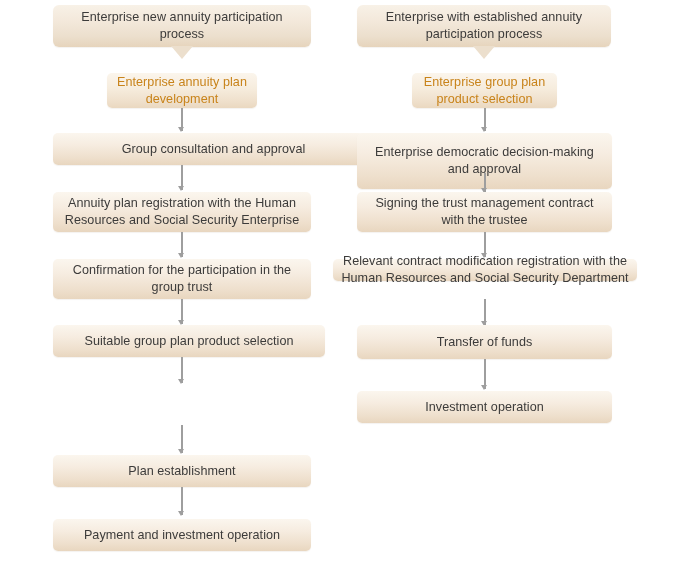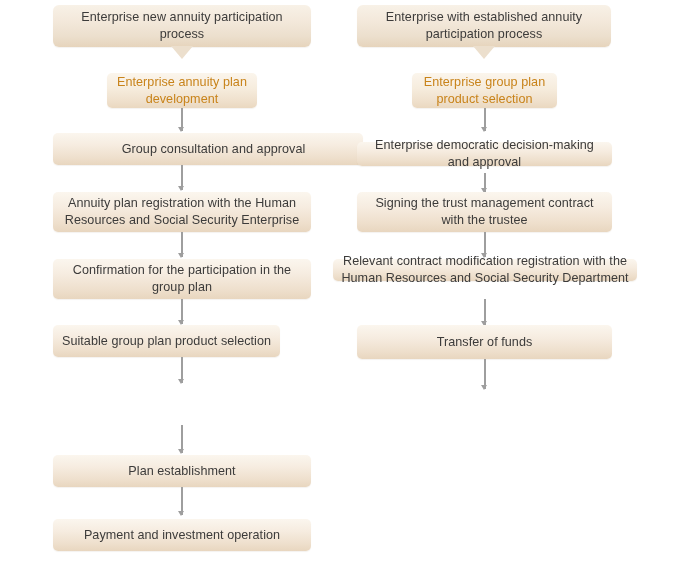--- a/index.html
+++ b/index.html
@@ -110,28 +110,28 @@
 
   <div class="node" style="left:53px; top:192px; width:258px; height:40px;">
     <span class="label">Annuity plan registration with the Human Resources and Social Security Enterprise</span>
   </div>
 
   <div class="conn" style="left:181px; top:232px; height:25px;">
     <span class="head"></span>
   </div>
 
   <div class="node" style="left:53px; top:259px; width:258px; height:40px;">
-    <span class="label">Confirmation for the participation in the group plan</span>
+    <span class="label">Confirmation for the participation in the group trust</span>
   </div>
 
   <div class="conn" style="left:181px; top:299px; height:25px;">
     <span class="head"></span>
   </div>
 
-  <div class="node" style="left:53px; top:325px; width:227px; height:32px;">
+  <div class="node" style="left:53px; top:325px; width:272px; height:32px;">
     <span class="label">Suitable group plan product selection</span>
   </div>
 
   <div class="conn" style="left:181px; top:357px; height:26px;">
     <span class="head"></span>
   </div>
 
 
   <div class="conn" style="left:181px; top:425px; height:28px;">
     <span class="head"></span>
@@ -155,21 +155,21 @@
 
   <div class="node title" style="left:357px; top:5px; width:254px; height:42px;">
     <span class="label">Enterprise with established annuity participation process</span>
     <span class="tail"></span>
   </div>
 
   <div class="conn" style="left:484px; top:108px; height:23px;">
     <span class="head"></span>
   </div>
 
-  <div class="node" style="left:357px; top:142px; width:255px; height:24px;justify-content:center;">
+  <div class="node" style="left:357px; top:133px; width:255px; height:56px;justify-content:center;">
     <span class="label">Enterprise democratic decision-making and approval</span>
   </div>
 
   <div class="conn" style="left:484px; top:173px; height:19px;">
     <span class="head"></span>
   </div>
 
   <div class="node" style="left:357px; top:192px; width:255px; height:40px;">
     <span class="label">Signing the trust management contract with the trustee</span>
   </div>
@@ -187,14 +187,17 @@
   </div>
 
   <div class="node" style="left:357px; top:325px; width:255px; height:34px;">
     <span class="label">Transfer of funds</span>
   </div>
 
   <div class="conn" style="left:484px; top:359px; height:30px;">
     <span class="head"></span>
   </div>
 
+  <div class="node" style="left:357px; top:391px; width:255px; height:32px;">
+    <span class="label">Investment operation</span>
+  </div>
 
 </div>
 
 </body></html>

